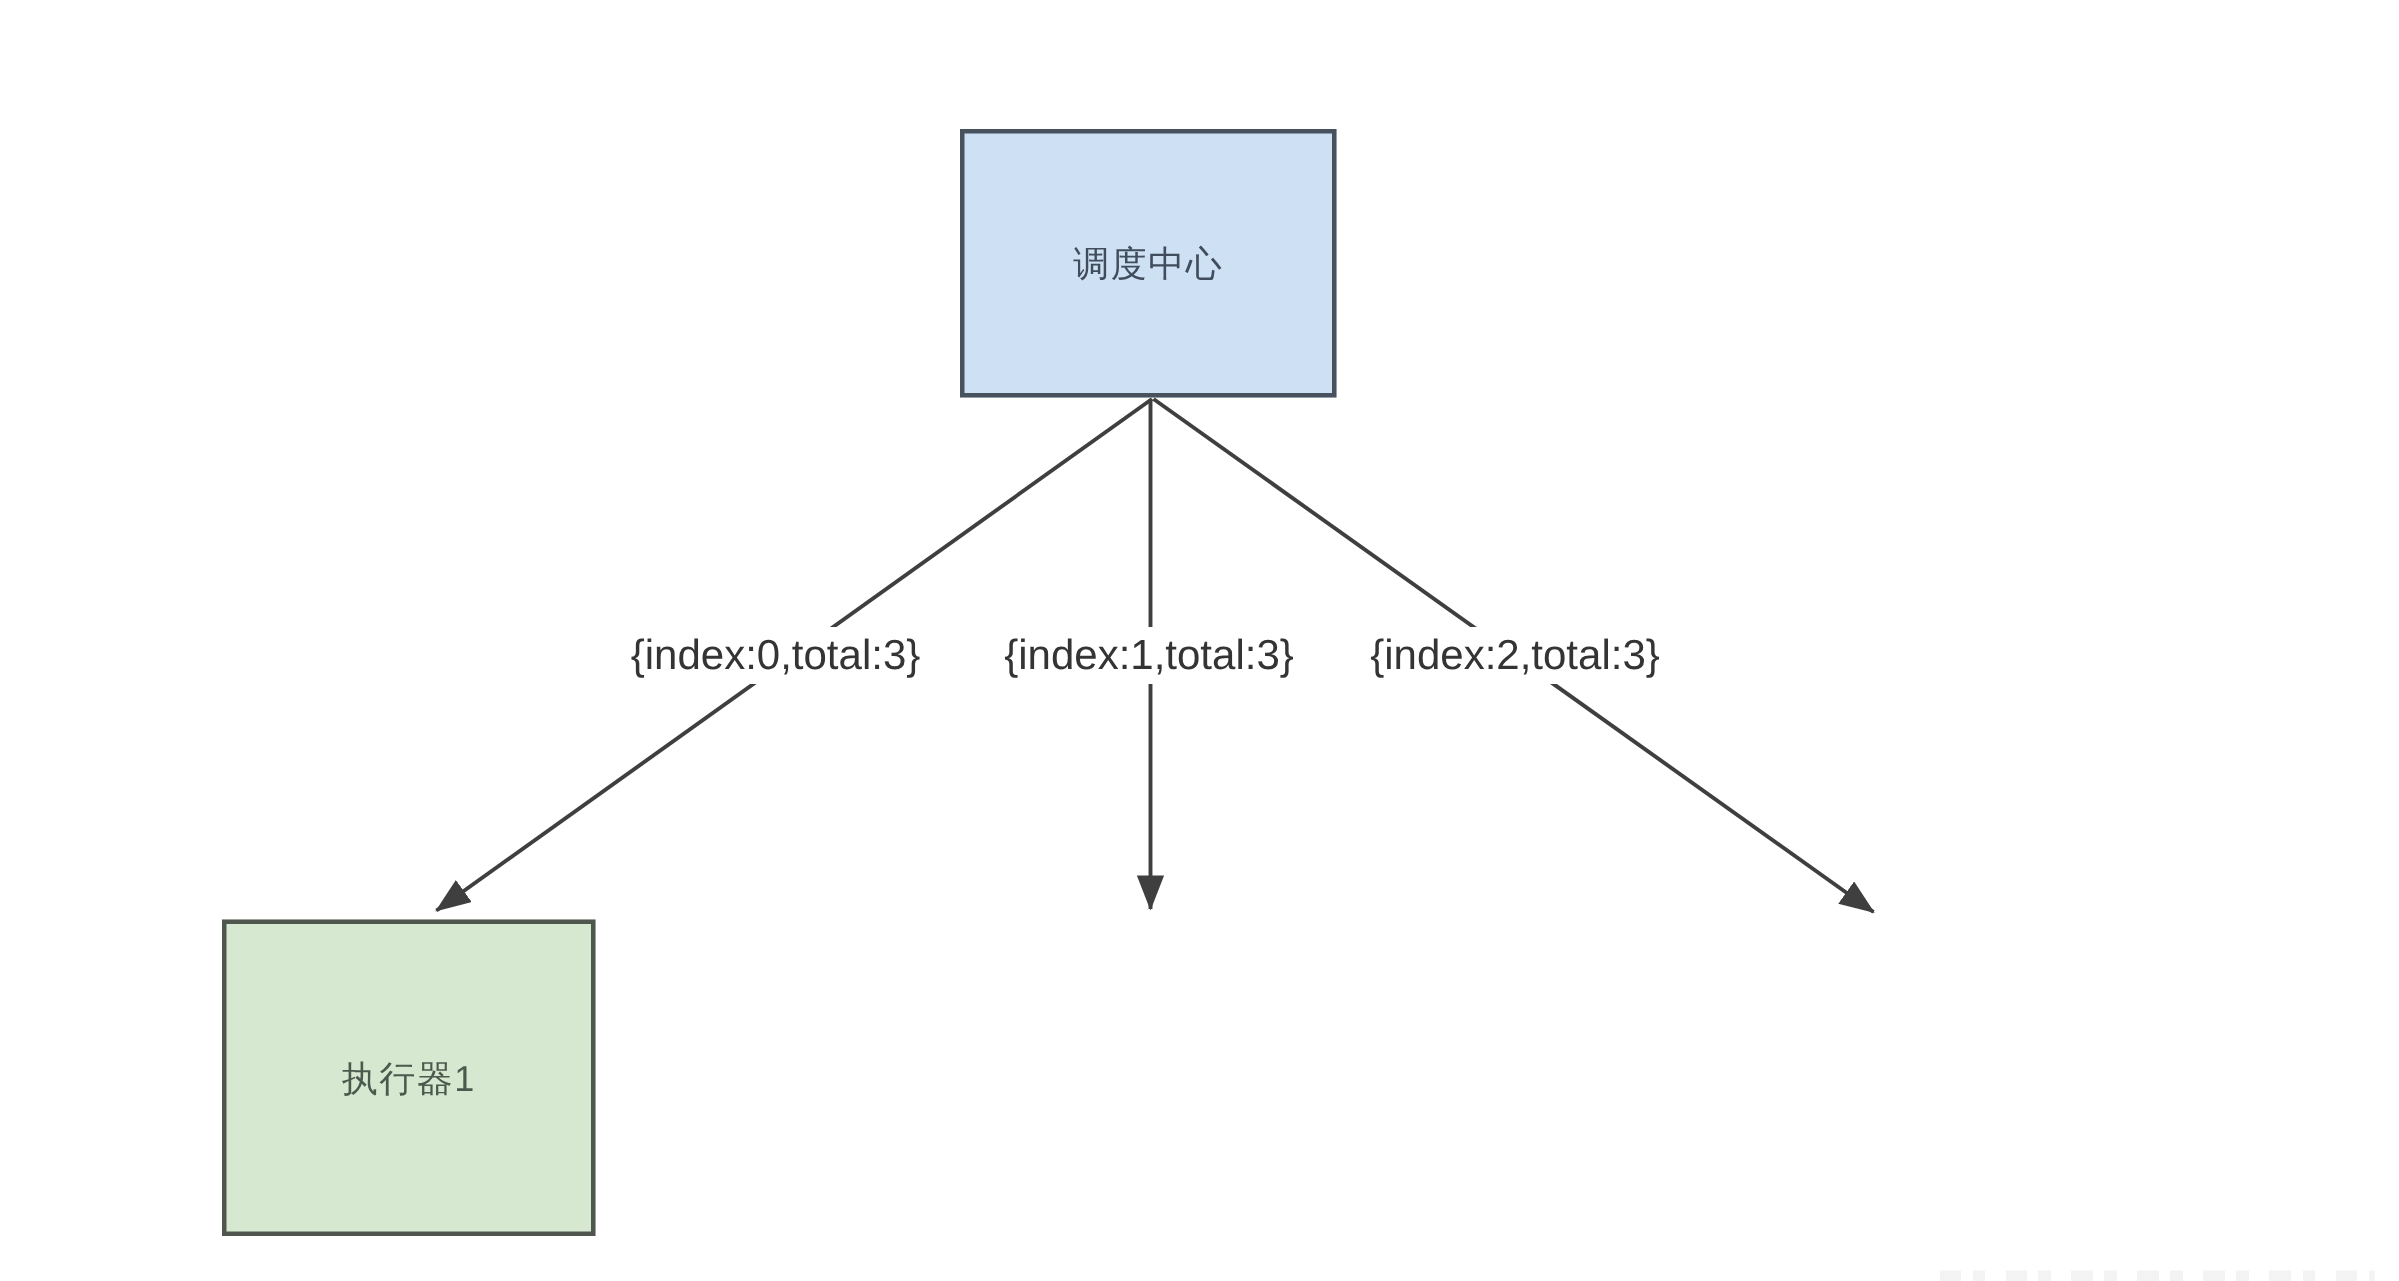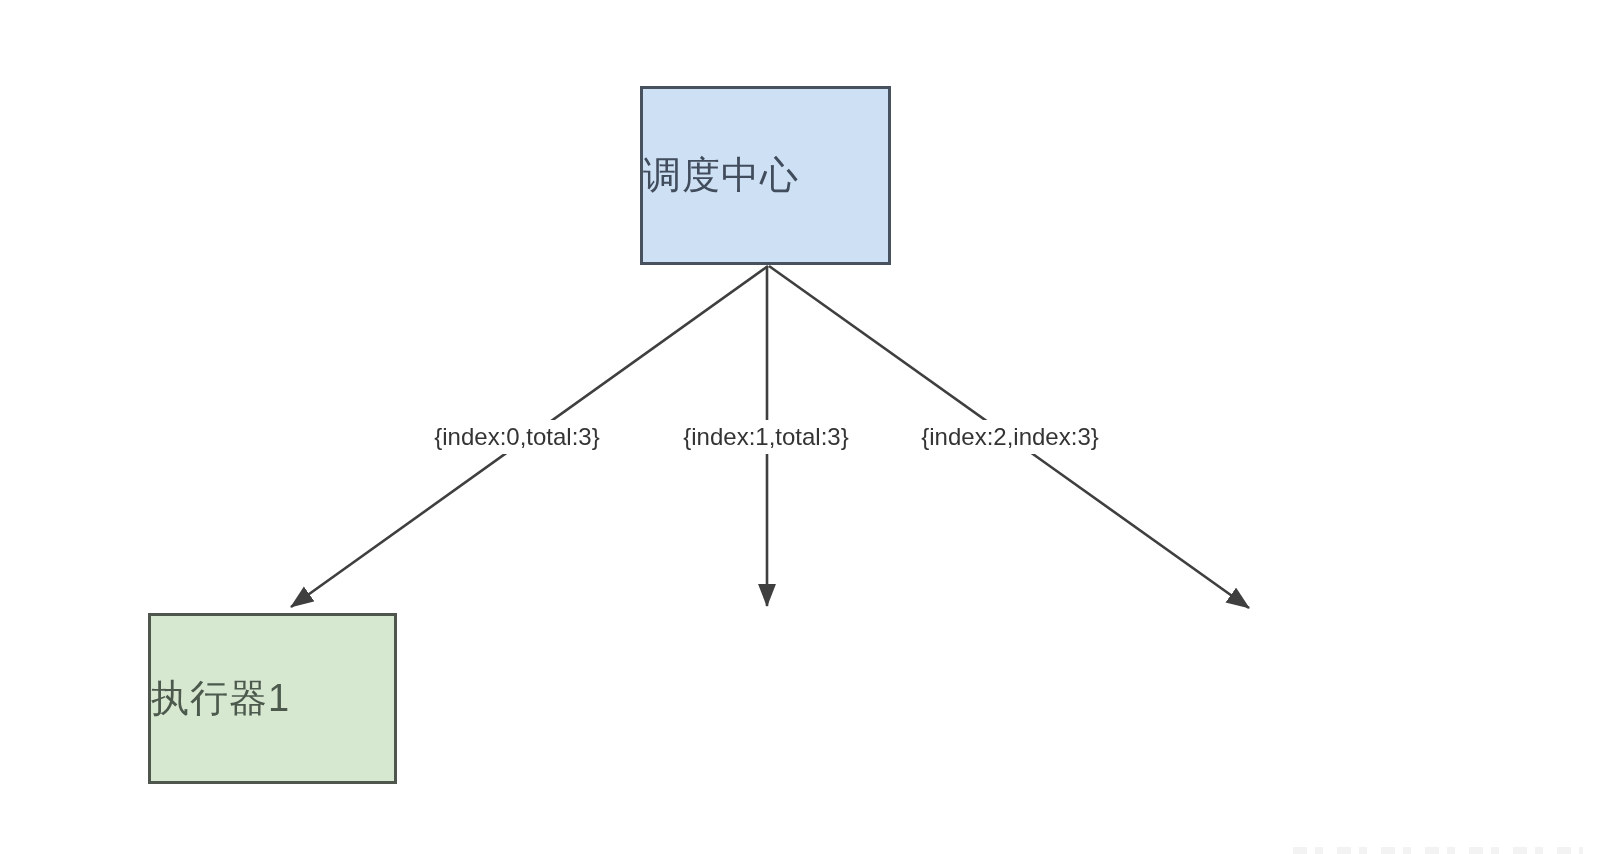--- a/index.html
+++ b/index.html
@@ -16,49 +16,49 @@
   }
   .edges-layer {
     position: absolute;
     left: 0; top: 0;
     width: 1599px; height: 854px;
   }
   .node {
     position: absolute;
     display: flex;
     align-items: center;
-    justify-content: flex-start;
-    font-size: 38px;
+    justify-content: center;
+    font-size: 24px;
     letter-spacing: 1px;
     text-align: center;
   }
   .node.scheduler {
     left: 640px; top: 86px;
     width: 251px; height: 179px;
     background: var(--scheduler_fill, #cde0f4);
     border: 3px solid var(--scheduler_border, #47525e);
     color: var(--scheduler_text, #414c5c);
   }
   .node.executor {
-    width: 249px; height: 171px;
+    width: 249px; height: 211px;
     top: 613px;
     background: var(--executor_fill, #d7e8d1);
     border: 3px solid var(--executor_border, #4e564d);
     color: var(--executor_text, #4c5a4e);
   }
   .node.executor-1 { left: 148px; }
   .node.executor-2 { left: 640px; }
   .node.executor-3 { left: 1137px; }
   .edge-label {
     position: absolute;
     top: 437px;
     transform: translate(-50%, -50%);
     background: #ffffff;
     padding: 3px 6px;
-    font-size: 24px;
+    font-size: 28px;
     white-space: nowrap;
     color: var(--edge_text, #343434);
   }
   .edge-label.label-0 { left: 517px; }
   .edge-label.label-1 { left: 766px; }
   .edge-label.label-2 { left: 1010px; }
   .watermark-remnant {
     position: absolute;
     right: 16px; bottom: 0;
     width: 290px; height: 7px;
@@ -85,21 +85,21 @@
     </defs>
     <g stroke="#3f3f3f" stroke-width="2.6" fill="none">
       <line x1="768" y1="266" x2="291" y2="607" marker-end="url(#arrowhead)"></line>
       <line x1="767" y1="266" x2="767" y2="606" marker-end="url(#arrowhead)"></line>
       <line x1="769" y1="266" x2="1249" y2="608" marker-end="url(#arrowhead)"></line>
     </g>
   </svg>
 
   <div class="edge-label label-0">{index:0,total:3}</div>
   <div class="edge-label label-1">{index:1,total:3}</div>
-  <div class="edge-label label-2">{index:2,index:3}</div>
+  <div class="edge-label label-2">{index:2,total:3}</div>
 
   <div class="node scheduler">
     <span>调度中心</span>
   </div>
 
   <div class="node executor executor-1">
     <span>执行器1</span>
   </div>
 
 

